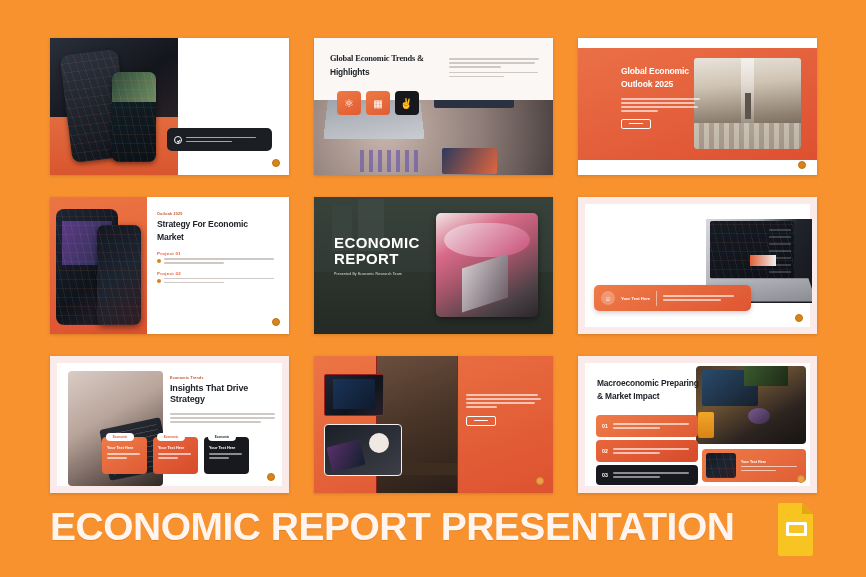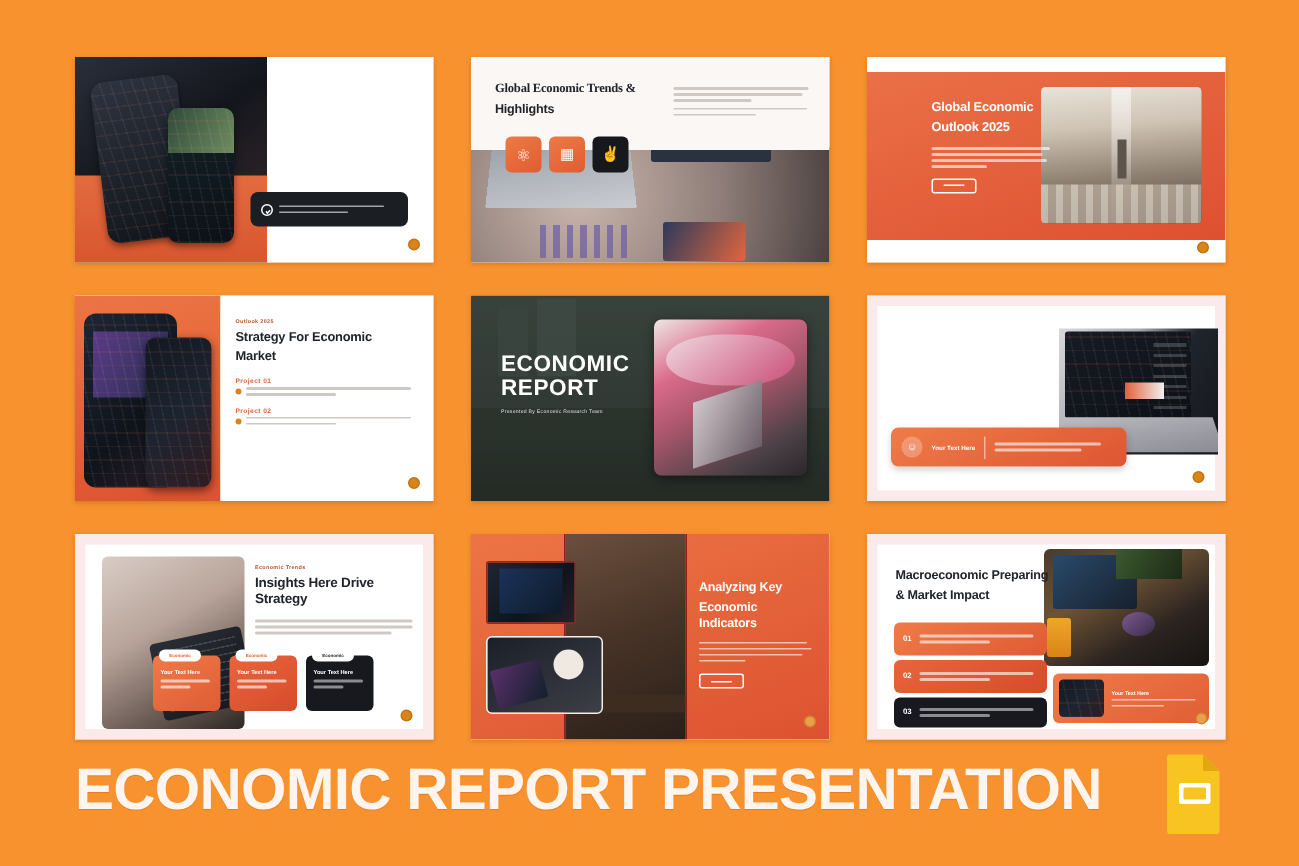--- a/index.html
+++ b/index.html
@@ -294,21 +294,21 @@
   <div class="slide">
     <div style="position:absolute;inset:0;background:#FBEAEA;"></div>
     <div style="position:absolute;left:7px;top:7px;width:225px;height:123px;background:#fff;"></div>
     <div class="photo ph-hand-tablet" style="left:18px;top:15px;width:95px;height:115px;border-radius:4px;">
       <div style="position:absolute;left:36px;top:52px;width:62px;height:52px;background:linear-gradient(150deg,#2a2e36,#14171c);border-radius:3px;transform:rotate(-12deg);">
         <div style="position:absolute;left:5px;top:5px;right:5px;bottom:5px;background:repeating-linear-gradient(0deg,rgba(255,255,255,.14) 0 1px,transparent 1px 5px);"></div>
       </div>
     </div>
     <div style="position:absolute;left:120px;top:20px;width:106px;">
       <div class="eyebrow">Economic Trends</div>
-      <div class="title-dark" style="font-size:9px;margin-top:3px;">Insights Here Drive Strategy</div>
+      <div class="title-dark" style="font-size:9px;margin-top:3px;">Insights That Drive Strategy</div>
       <div class="lorem" style="margin-top:8px;">
         <div class="loremline" style="width:99%"></div>
         <div class="loremline" style="width:99%"></div>
         <div class="loremline" style="width:86%"></div>
       </div>
     </div>
 
     <div style="position:absolute;left:52px;top:81px;width:45px;height:37px;border-radius:4px;background:linear-gradient(150deg,#EF7B48,#DF5B34);">
       <div style="position:absolute;left:4px;top:-4px;width:28px;height:8px;border-radius:8px;background:#fff;display:flex;align-items:center;justify-content:center;">
         <span style="font-size:3px;font-weight:700;color:#E2603A;">Economic</span>
@@ -354,24 +354,20 @@
       <div style="position:absolute;left:0;bottom:18px;width:100%;height:12px;background:#3d2c20;"></div>
     </div>
     <div class="photo ph-screens" style="left:10px;top:18px;width:60px;height:42px;border:1.5px solid #9b2222;border-radius:2px;">
       <div style="position:absolute;left:8px;top:4px;width:42px;height:30px;background:linear-gradient(130deg,#1b3358,#0e1a2c);"></div>
     </div>
     <div style="position:absolute;left:10px;top:68px;width:78px;height:52px;border-radius:4px;background:linear-gradient(150deg,#1b1f28,#3c3f46);border:1.5px solid #f4f0ec;overflow:hidden;">
       <div style="position:absolute;left:44px;top:8px;width:20px;height:20px;border-radius:50%;background:#efe9e2;"></div>
       <div style="position:absolute;left:4px;top:18px;width:34px;height:26px;background:linear-gradient(130deg,#5b2f6b,#12202c);border-radius:2px;transform:rotate(-14deg);"></div>
     </div>
     <div style="position:absolute;left:152px;top:30px;width:78px;">
-      <div class="title-light" style="font-size:8.4px;">
-        <div>Analyzing Key</div>
-        <div style="margin-top:3px;">Economic Indicators</div>
-      </div>
       <div class="lorem lorem-onorange" style="margin-top:8px;">
         <div class="loremline" style="width:92%"></div>
         <div class="loremline" style="width:96%"></div>
         <div class="loremline" style="width:88%"></div>
         <div class="loremline" style="width:40%"></div>
       </div>
       <div class="pill-btn" style="margin-top:8px;width:30px;height:10px;">
         <span class="lbl" style="width:14px;"></span>
       </div>
     </div>

